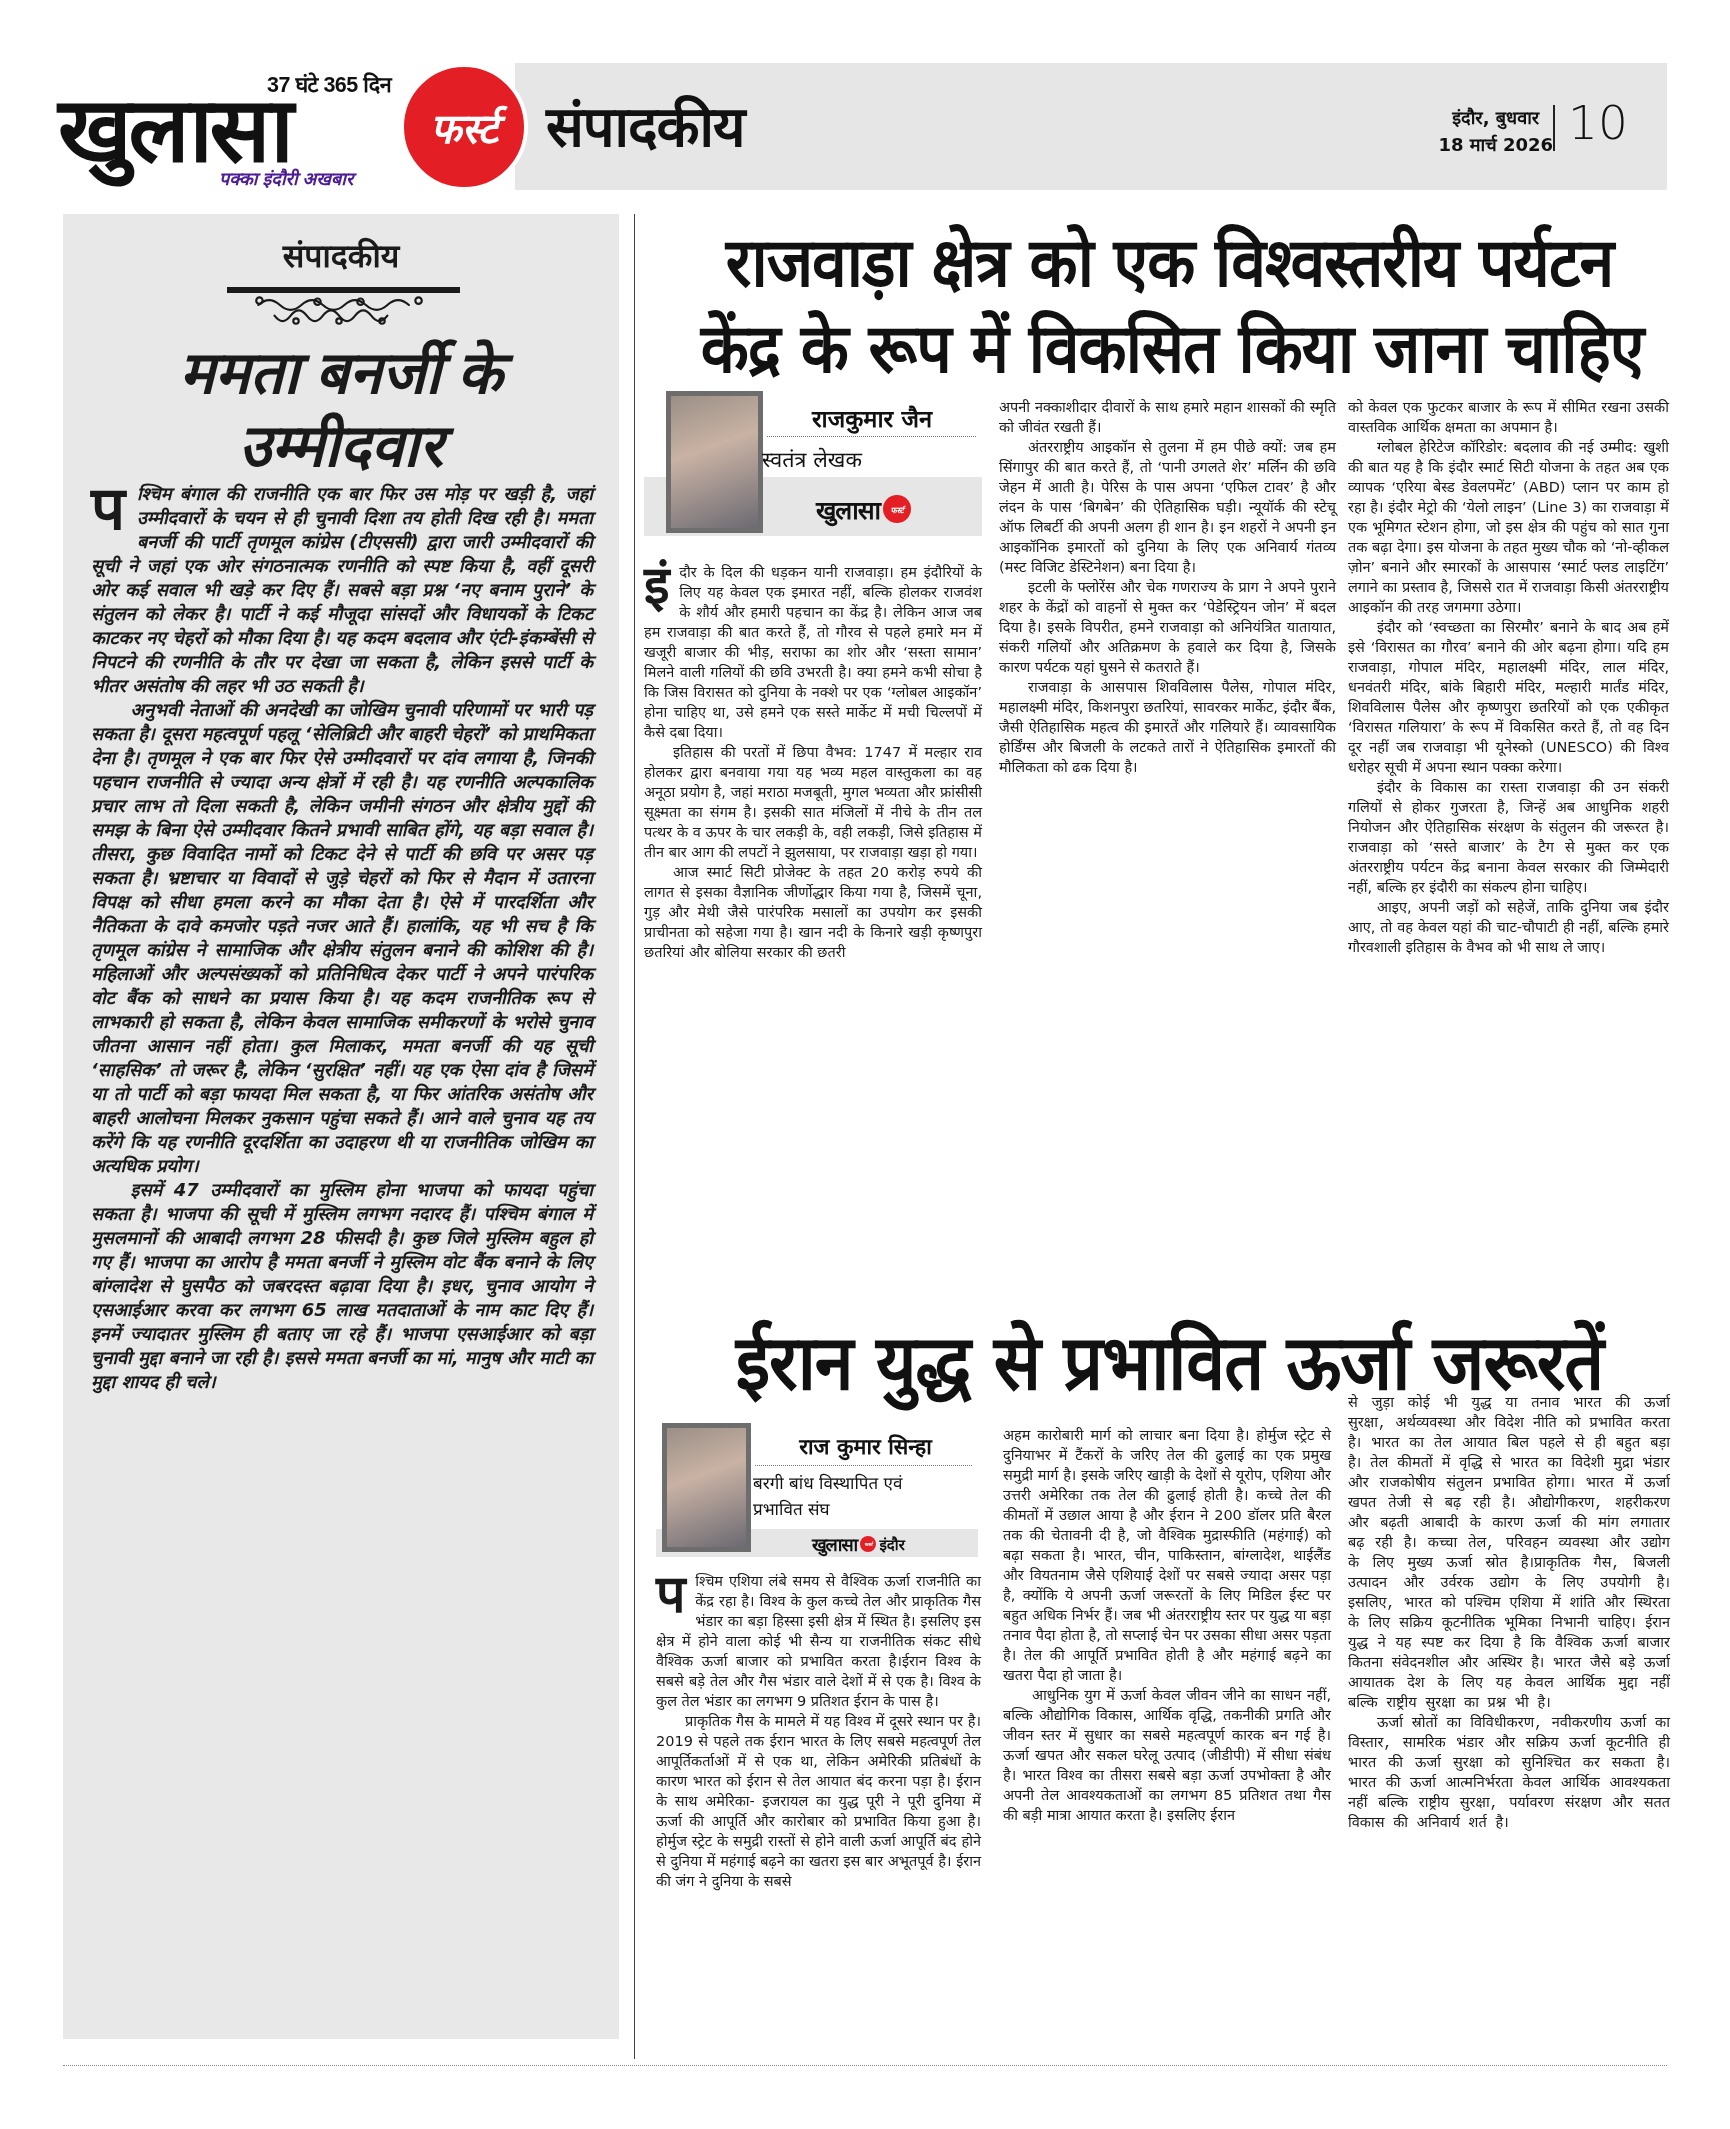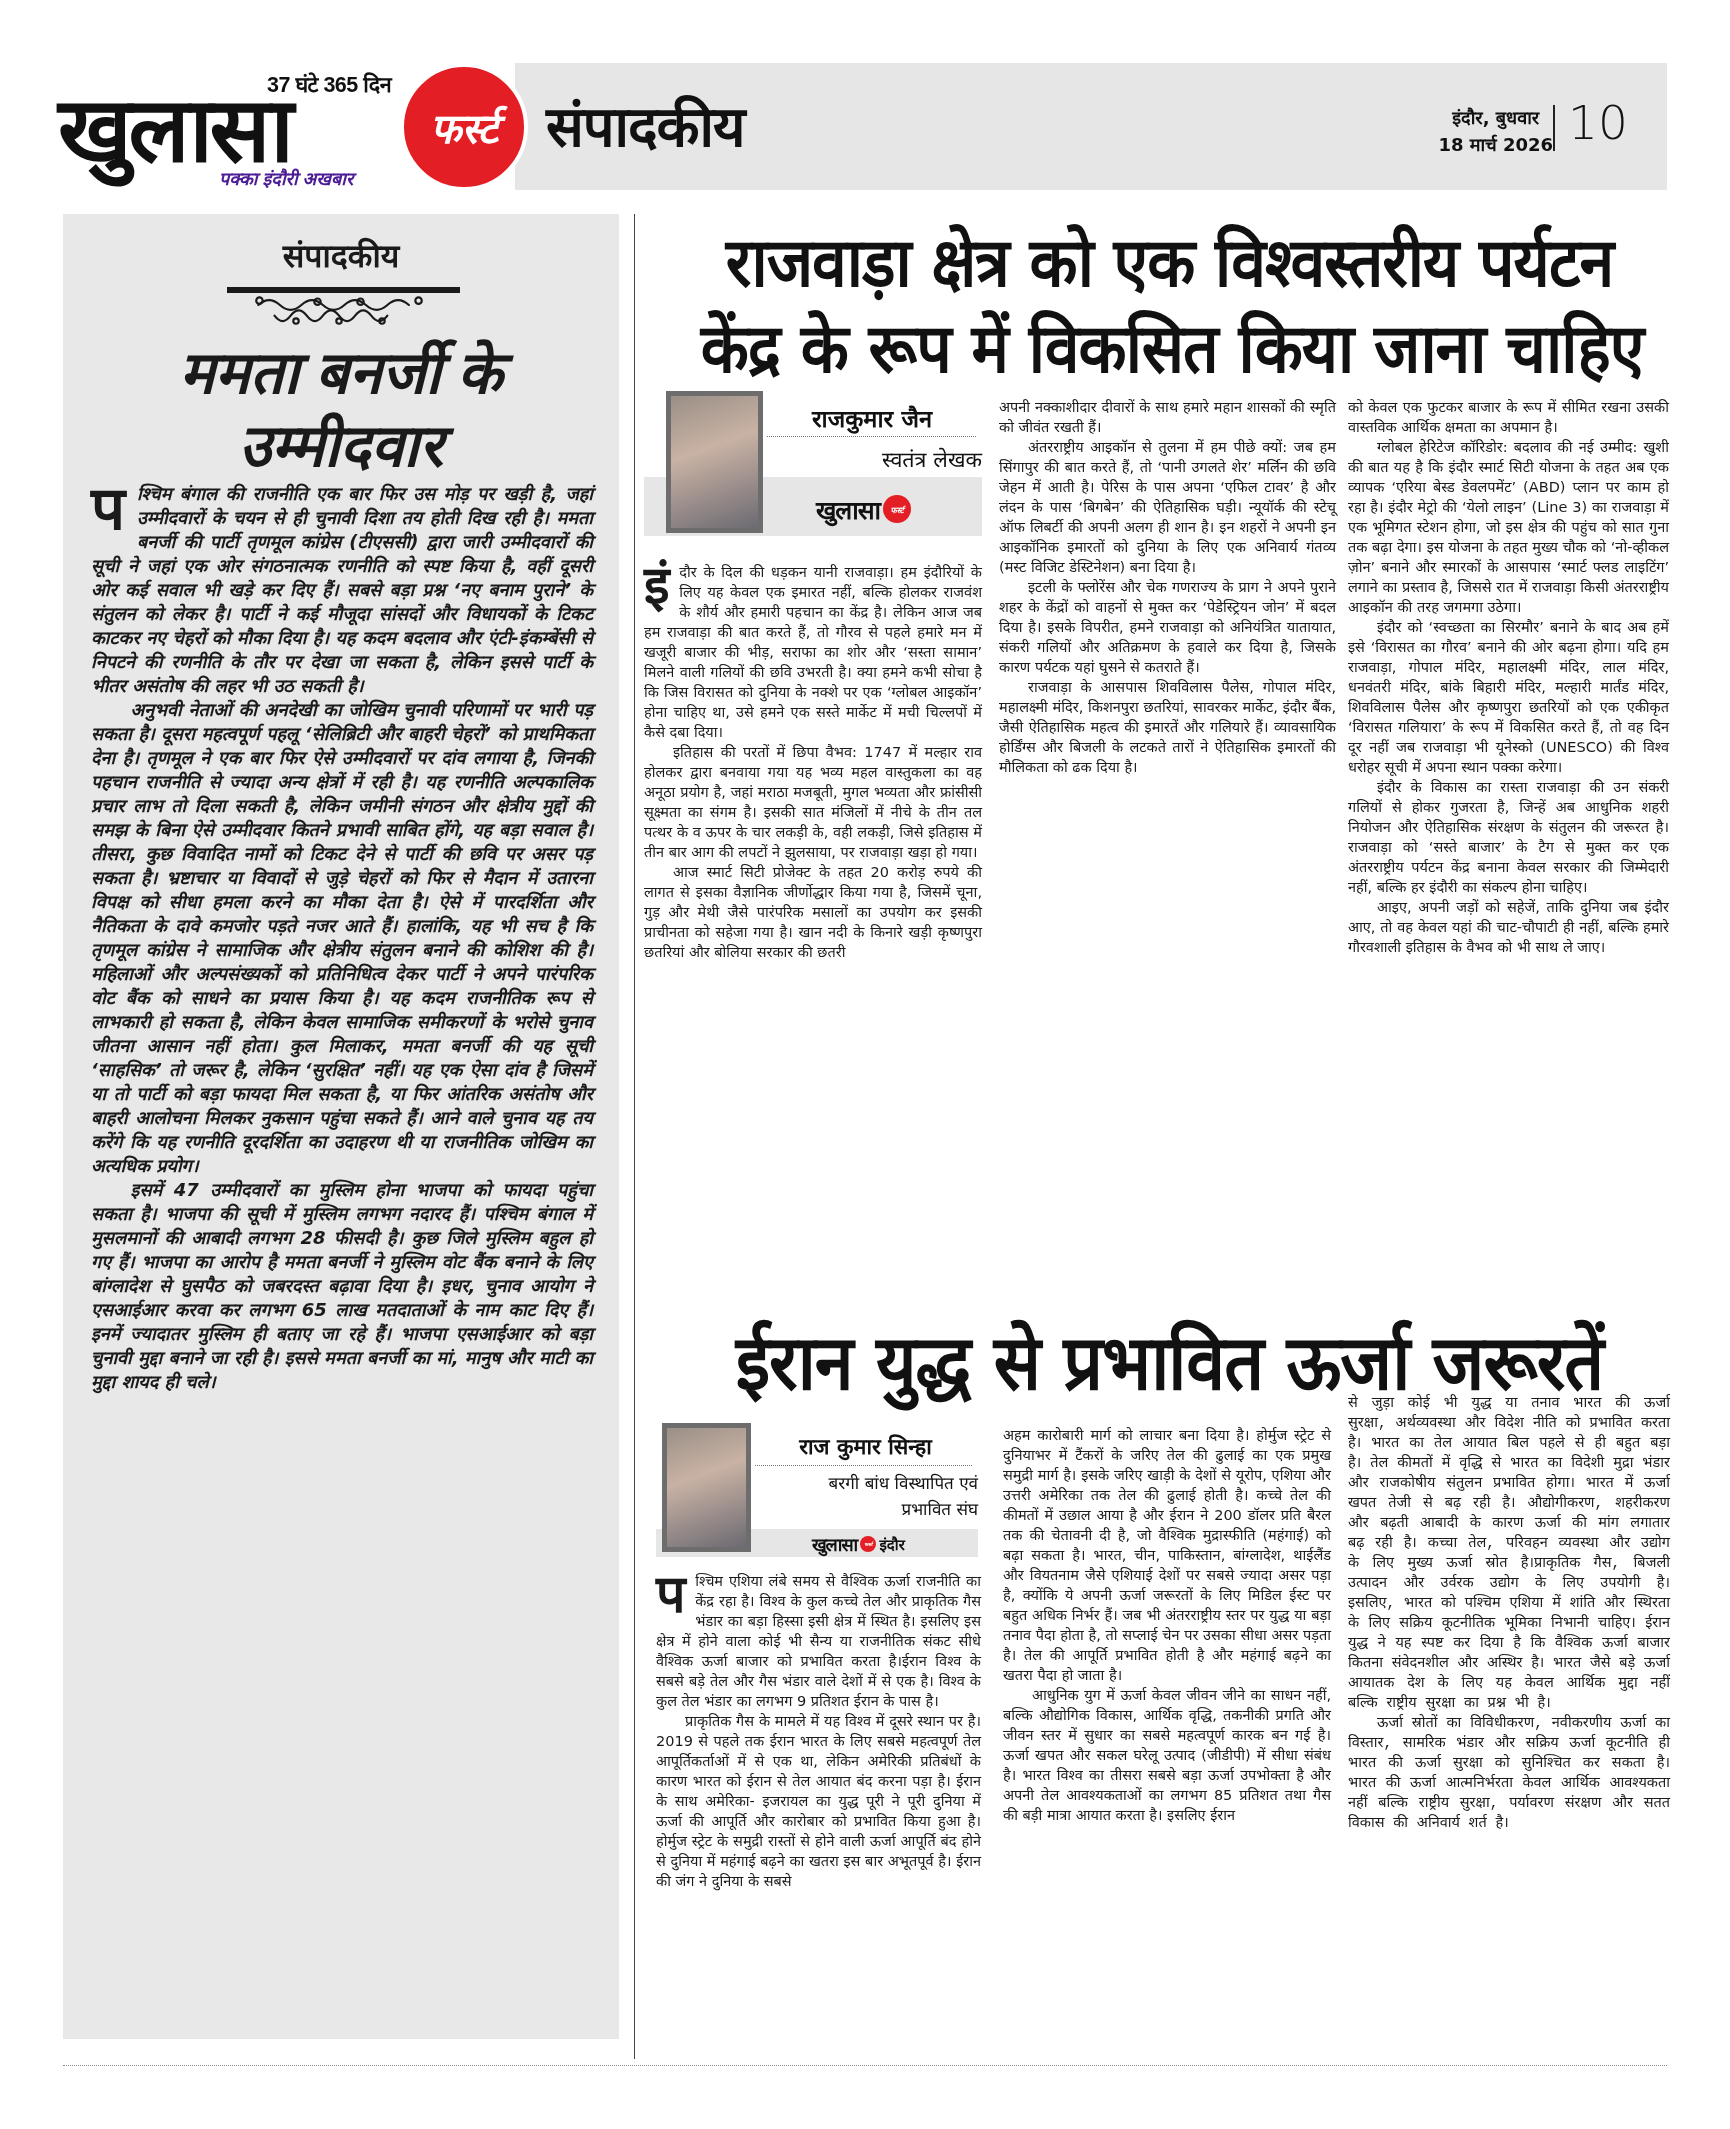--- a/index.html
+++ b/index.html
@@ -37,21 +37,21 @@
 
   
   .headline { position: absolute; font-family: "DejaVu Sans", sans-serif; font-weight: 700; color: #111; text-align: center; letter-spacing: -1.1px; white-space: nowrap; }
   .hl1 { left: 660px; top: 220px; width: 1019px; font-size: 68px; line-height: 86px; transform: scaleX(0.92); transform-origin: center top; }
   .hl2 { left: 660px; top: 1314px; width: 1019px; font-size: 76px; line-height: 97px; transform: scaleX(0.92); transform-origin: center top; }
 
   .byline { position: absolute; }
   .byline .photo { position: absolute; border: 5.4px solid #6d6d6d; background: linear-gradient(160deg,#9a8f86 0%, #c9b2a4 40%, #6c6a72 100%); }
   .byline .band { position: absolute; background: #e6e6e6; }
   .byline .name { position: absolute; text-align: center; font-family: "DejaVu Sans", sans-serif; font-weight: 700; color: #111; white-space: nowrap; }
-  .byline .role { position: absolute; text-align: right; font-family: "DejaVu Sans", sans-serif; color: #111; white-space: nowrap; }
+  .byline .role { position: absolute; text-align: left; font-family: "DejaVu Sans", sans-serif; color: #111; white-space: nowrap; }
   .byline .dotline { position: absolute; border-top: 1.1px dotted #777; height: 0; }
   .mini-logo { position: absolute; display: flex; align-items: center; gap: 3.2px; }
   .mini-logo .mtxt { font-family: "Liberation Serif", serif; font-weight: 900; color: #111; letter-spacing: -1.1px; }
   .mini-logo .mdot { border-radius: 50%; background: #e31e24; color: #fff; display: flex; align-items: center; justify-content: center; font-family: "Liberation Serif", serif; font-weight: 700; font-style: italic; }
   .mini-logo .mcity { font-family: "DejaVu Sans", sans-serif; font-weight: 700; color: #111; }
 
   .col { position: absolute; font-family: "DejaVu Sans", sans-serif; font-size: 14.5px; line-height: 20px; color: #1a1a1a; text-align: justify; }
   .col p { text-indent: 2em; }
   .col p.noind { text-indent: 0; }
   .col b { font-weight: 400; }

